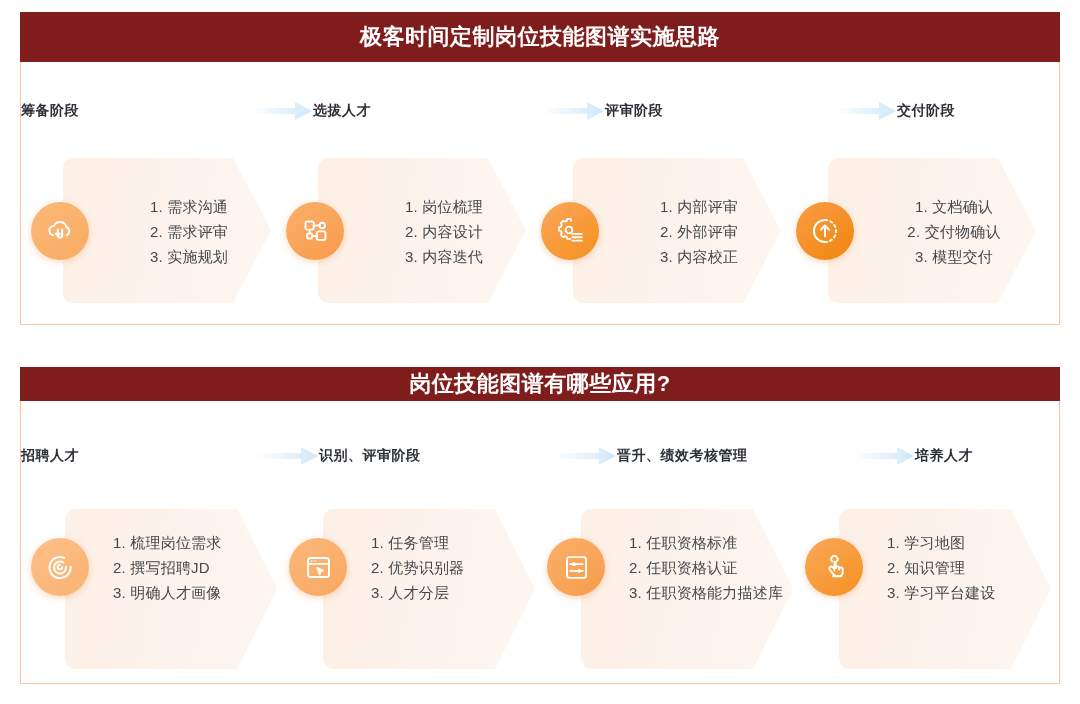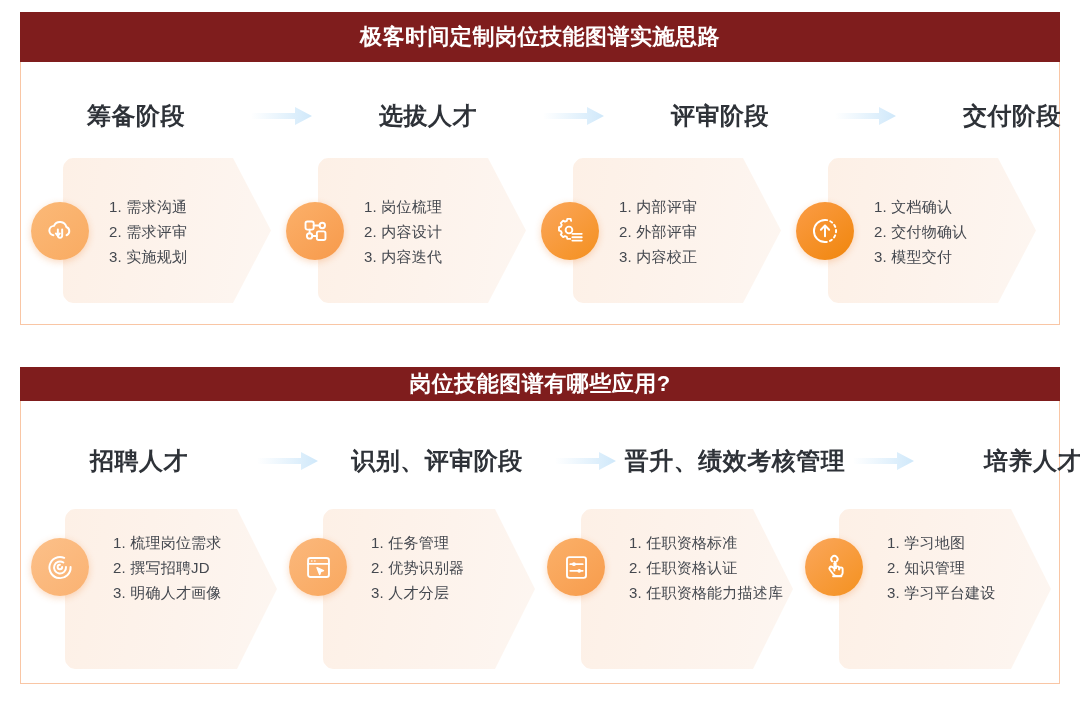--- a/index.html
+++ b/index.html
@@ -56,22 +56,22 @@
     position: absolute;
     left: 0; right: 0;
     display: flex;
     align-items: center;
   }
   #panel-implementation .stage-row { top: 38px; }
   #panel-application .stage-row { top: 44px; }
 
   .stage-label {
     flex: 0 0 230px;
-    text-align: center;
-    font-size: 24px;
+    text-align: left;
+    font-size: 14px;
     font-weight: bold;
     color: #2e3238;
     letter-spacing: 0.5px;
     white-space: nowrap;
   }
   #panel-application .stage-label { flex: 0 0 236px; }
 
   .stage-arrow {
     flex: 1 1 auto;
     height: 22px;
@@ -82,21 +82,21 @@
   }
   .stage-arrow svg { display: block; }
 
   
   .card-row {
     position: absolute;
     left: 0; right: 0;
     display: flex;
     align-items: center;
   }
-  #panel-implementation .card-row { top: 96px; }
+  #panel-implementation .card-row { top: 96px; text-align: center; }
   #panel-application .card-row { top: 108px; }
 
   .card {
     flex: 0 0 255px;
     position: relative;
     height: 145px;
     display: flex;
     align-items: center;
   }
   #panel-application .card { flex: 0 0 258px; height: 116px; }

